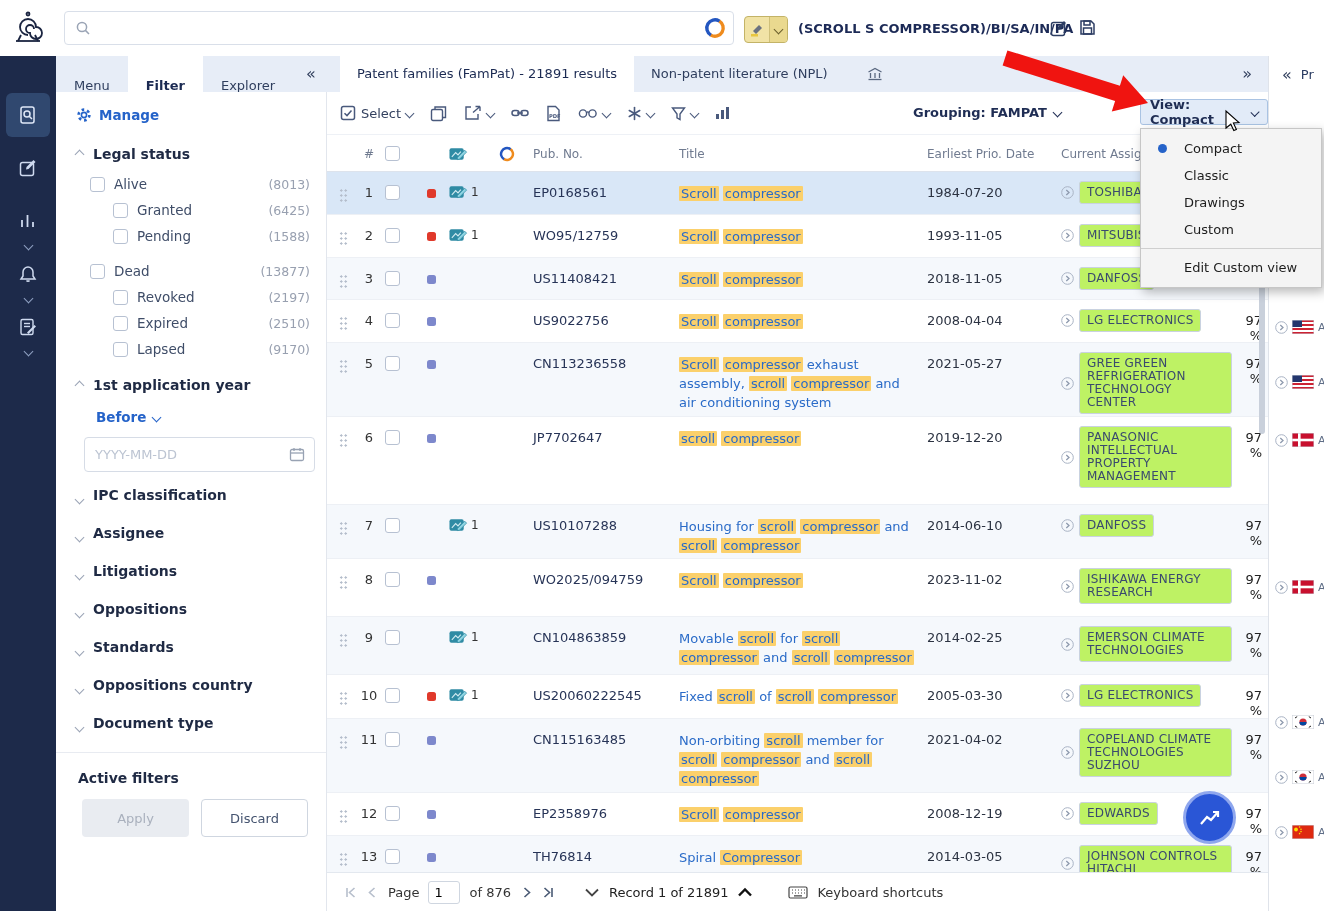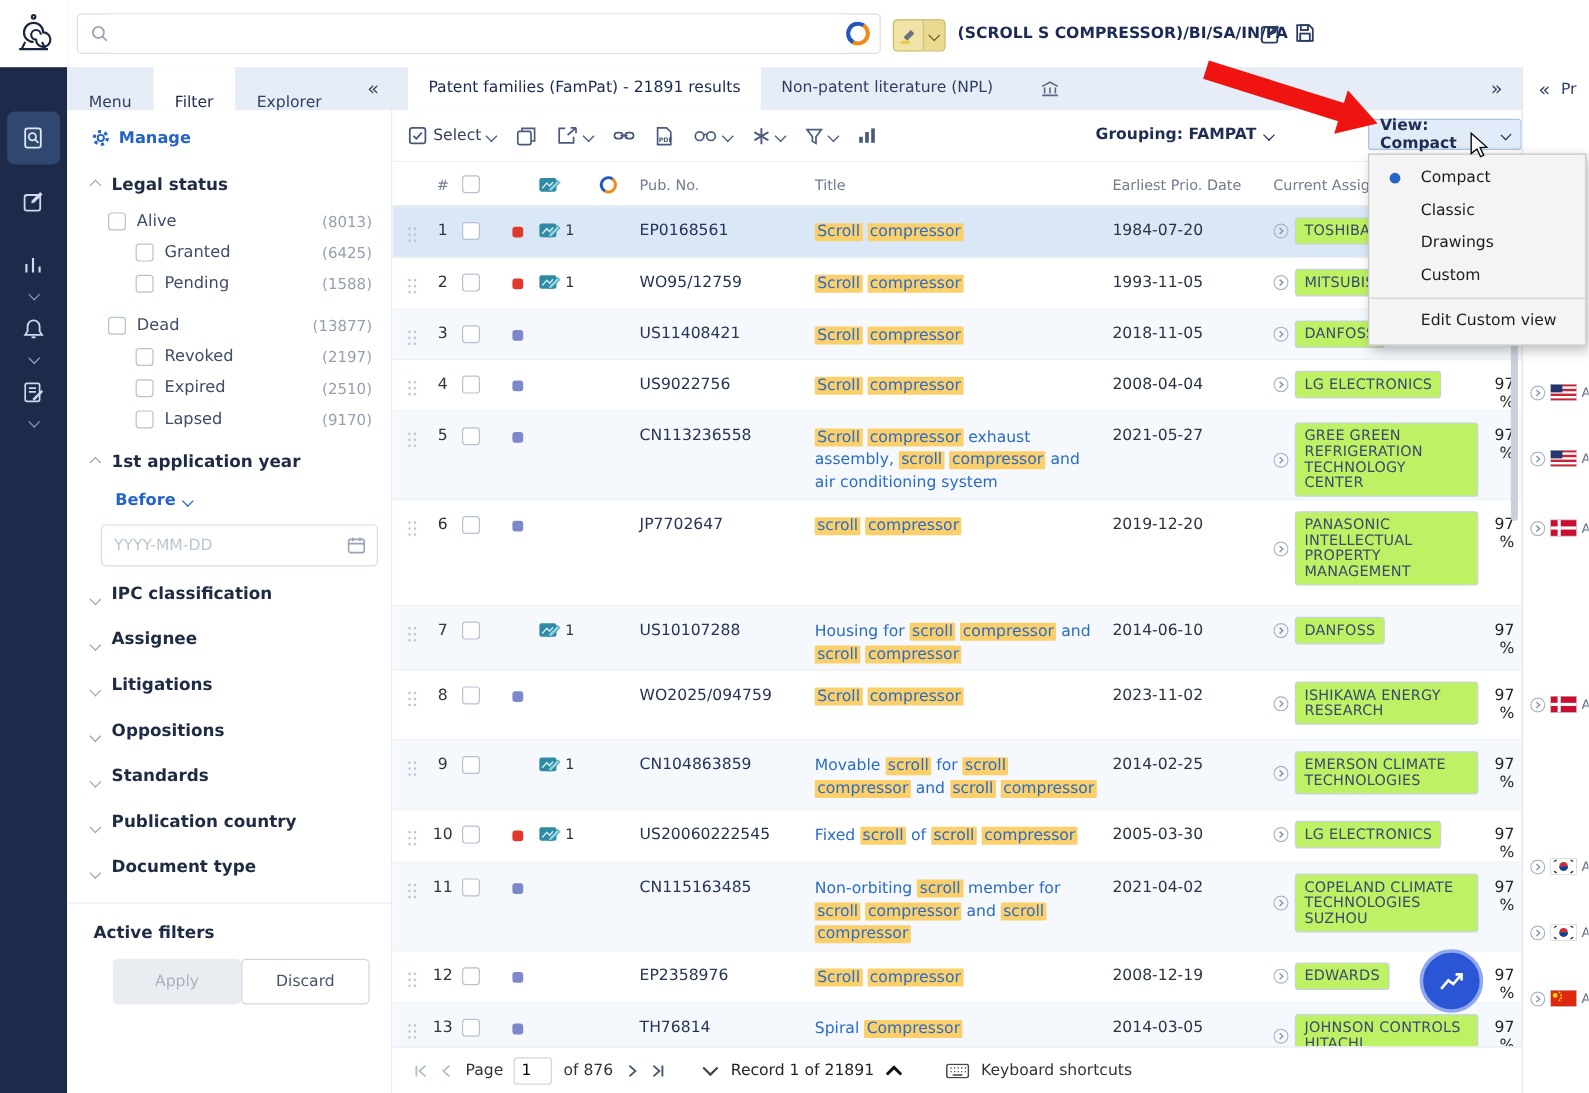--- a/index.html
+++ b/index.html
@@ -25,21 +25,21 @@
   .hl-ctrl{position:absolute;left:688px;top:16px;width:42px;height:25px;border:1px solid #c3b367;border-radius:4px;background:#f1e3a6;display:flex;overflow:hidden;cursor:pointer}
   .hl-pen{width:24px;display:flex;align-items:center;justify-content:center;border-right:1px solid #cfc07a}
   .hl-dd{flex:1;display:flex;align-items:center;justify-content:center;color:#6b5f2c;background:#ead98f}
   .query{position:absolute;left:742px;top:21px;font-weight:bold;color:#1c2a56;white-space:nowrap}
   .tb-icons{position:absolute;left:994px;top:19px;display:flex;gap:11px;color:#2c3d63}
   .tb-icons span{cursor:pointer;display:flex}
   
   .tabband{position:absolute;left:56px;top:56px;width:1212px;height:36px;background:#e7edf7}
   .ptabs{position:absolute;left:0;top:0;display:flex;height:36px}
   .ptab{padding:12px 18px;line-height:36px;color:#2f3e5e;cursor:pointer;white-space:nowrap}
-  .ptab.active{background:#fff;font-weight:normal;color:#1b2a52}
+  .ptab.active{background:#fff;font-weight:bold;color:#1b2a52}
   .collapse-left{position:absolute;left:250px;top:0;line-height:36px;font-size:16px;color:#33415f;cursor:pointer}
   .mtabs{position:absolute;left:284px;top:0;display:flex;height:36px;align-items:center}
   .mtab{padding:0 17px;line-height:36px;color:#2f3e5e;cursor:pointer;white-space:nowrap}
   .mtab.active{background:#fff;color:#1b2a52}
   .mtab-icon{margin-left:22px;display:flex;cursor:pointer}
   .overflow-right{position:absolute;right:16px;top:0;line-height:36px;font-size:16px;color:#33415f;cursor:pointer}
   
   .fpanel{position:absolute;left:56px;top:92px;width:271px;height:819px;background:#fff;border-right:1px solid #e2e6ed;box-sizing:border-box}
   .manage{display:flex;align-items:center;gap:7px;color:#2563c9;font-weight:bold;font-size:13.5px;padding:15px 0 8px 20px;cursor:pointer}
   .fsec-h{display:flex;align-items:center;gap:10px;padding:15px 16px 9px 20px;cursor:pointer}
@@ -51,21 +51,21 @@
   .fcnt{margin-left:auto;color:#98a0b0;font-size:12.5px}
   .cbx{width:15px;height:15px;border:1px solid #b7c1d2;border-radius:3px;background:#fff;display:inline-block;flex:0 0 auto;box-sizing:border-box}
   .before{display:flex;align-items:center;gap:7px;color:#2563c9;font-weight:bold;font-size:13.5px;padding:7px 0 9px 40px;cursor:pointer}
   .dateinput{margin:3px 0 4px 28px;width:231px;height:35px;border:1px solid #d6dce6;border-radius:4px;display:flex;align-items:center;box-sizing:border-box}
   .dateinput input{border:none;outline:none;flex:1;padding:0 10px;font:inherit;color:#6d7popup}
   .dateinput input::placeholder{color:#bcc4d2}
   .cal{margin-right:9px;display:flex}
   .csec{display:flex;align-items:flex-end;gap:10px;padding:11px 16px 11px 20px;cursor:pointer}
   .fdivider{border-top:1px solid #e8ebf1;margin-top:10px}
   .afilters{font-weight:bold;font-size:14px;color:#1f2a44;padding:17px 0 13px 22px}
-  .fbtns{display:flex;padding-left:38px}
+  .fbtns{display:flex;gap:12px;padding-left:26px}
   .apply{width:107px;height:38px;background:#e9ecf1;color:#a9b0bd;border:none;border-radius:4px;font:inherit}
   .discard{width:107px;height:38px;background:#fff;color:#44536f;border:1px solid #cfd6e0;border-radius:4px;font:inherit;cursor:pointer}
   
   .main{position:absolute;left:327px;top:92px;width:941px;height:819px;background:#fff}
   .tools{position:absolute;left:13px;top:0;height:42px;display:flex;align-items:center;gap:17px;color:#49597c}
   .tool{display:flex;align-items:center;gap:5px;cursor:pointer}
   .tool .lab{color:#33415f}
   .grouping{position:absolute;left:586px;top:13px;font-weight:bold;color:#1f2d54;display:flex;gap:7px;align-items:center;cursor:pointer}
   .viewbtn{position:absolute;left:813px;top:7px;height:26px;padding:0 9px;display:flex;align-items:center;gap:7px;font-weight:bold;color:#1f2d54;background:#e2ebf8;border:1px solid #a9c3e3;border-radius:3px;box-sizing:border-box;cursor:pointer}
   
@@ -329,21 +329,21 @@
         <div class="csec">
           <span class="chev grey"></span>
           <span class="fsec-t">Oppositions</span>
         </div>
         <div class="csec">
           <span class="chev grey"></span>
           <span class="fsec-t">Standards</span>
         </div>
         <div class="csec">
           <span class="chev grey"></span>
-          <span class="fsec-t">Publication country</span>
+          <span class="fsec-t">Oppositions country</span>
         </div>
         <div class="csec">
           <span class="chev grey"></span>
           <span class="fsec-t">Document type</span>
         </div>
       </div>
     <div class="fdivider"></div>
     <div class="afilters">Active filters</div>
     <div class="fbtns">
       <button class="apply" disabled="">Apply</button>

